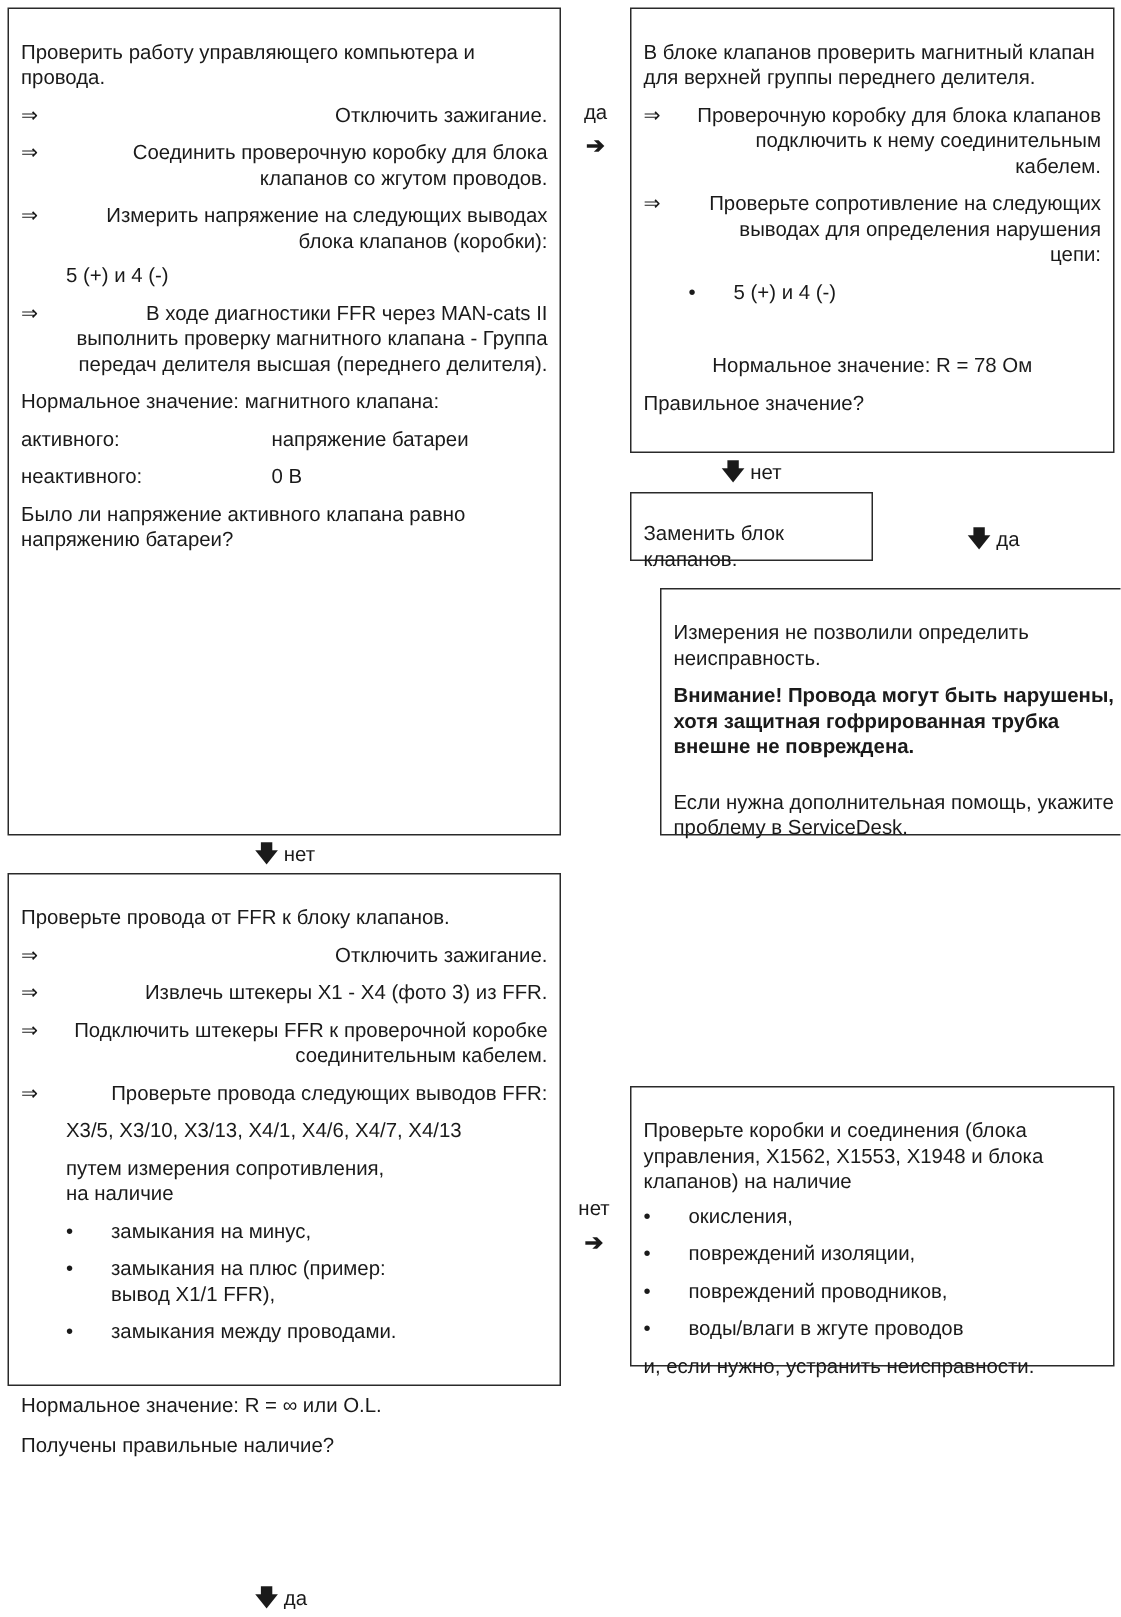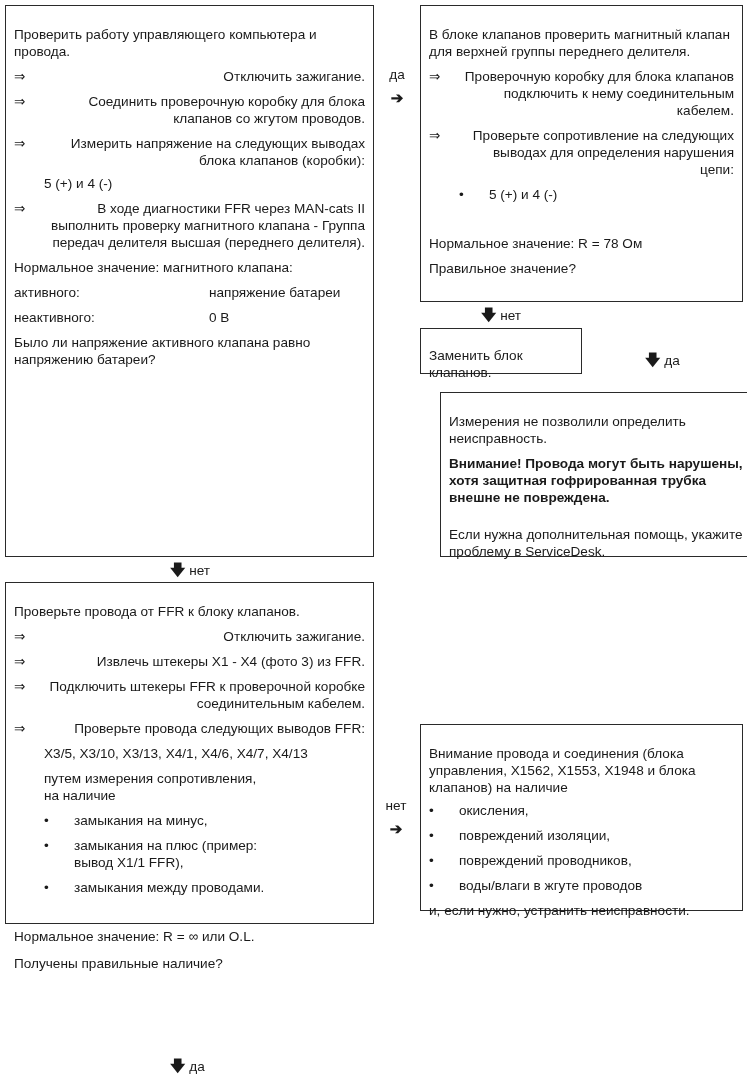--- a/index.html
+++ b/index.html
@@ -6,21 +6,21 @@
   body { width:747px; height:1078px; position:relative; overflow:hidden;
          font-family:"Liberation Sans", sans-serif; font-size:13.6px; color:#1a1a1a; line-height:17px; }
   .box { position:absolute; border:1.5px solid #2a2a2a; box-sizing:border-box; background:#fff; padding:20px 8px; }
   .p { margin:0 0 8px 0; }
   .row { display:flex; margin:0 0 8px 0; }
   .row .sym { width:30px; flex:0 0 30px; }
   .row .txt { flex:1;text-align:right; }
   .bullet { display:flex; margin:0 0 8px 0; }
   .bullet .dot { width:30px; flex:0 0 30px; padding-left:0; }
   .indent { padding-left:30px; }
-  .kv { display:flex; margin:0 0 8px 0;gap:28px; }
+  .kv { display:flex; margin:0 0 8px 0; }
   .kv .k { width:167px; }
   .label { position:absolute; font-size:13.6px; }
   .arrow { font-weight:bold; font-size:15px; }
 </style>
 </head>
 <body>
 
 <div class="box" style="left:5px;top:5px;width:369px;height:552px;">
   <div class="p">Проверить работу управляющего компьютера и провода.</div>
   <div class="row">
@@ -64,21 +64,21 @@
       <span class="txt">Проверочную коробку для блока клапанов подключить к нему соединительным кабелем.</span>
     </div>
   <div class="row">
       <span class="sym">⇒</span>
       <span class="txt">Проверьте сопротивление на следующих выводах для определения нарушения цепи:</span>
     </div>
   <div class="bullet indent" style="margin-bottom:32px;">
       <span class="dot">•</span>
       <span>5 (+) и 4 (-)</span>
     </div>
-  <div class="p" style="">Нормальное значение: R = 78 Ом</div>
+  <div class="p" style="text-align:center;">Нормальное значение: R = 78 Ом</div>
   <div class="p">Правильное значение?</div>
 </div>
 
 <div class="label" style="left:481px;top:306px;">
   <span class="arrow">🡇</span>
   <span>нет</span>
 </div>
 
 <div class="box" style="left:420px;top:328px;width:162px;height:46px;padding:18px 8px;">
   <div>Заменить блок клапанов.</div>
@@ -135,21 +135,21 @@
   <div class="p" style="margin-bottom:10px;">Нормальное значение: R = ∞ или O.L.</div>
   <div class="p">Получены правильные наличие?</div>
 </div>
 
 <div class="label" style="left:383px;top:797px;text-align:center;width:26px;">
   <div>нет</div>
   <div class="arrow" style="margin-top:6px;">➔</div>
 </div>
 
 <div class="box" style="left:420px;top:724px;width:323px;height:187px;">
-  <div class="p" style="margin-bottom:6px;">Внимание провода и соединения (блока управления, X1562, X1553, X1948 и блока клапанов) на наличие</div>
+  <div class="p" style="margin-bottom:6px;">Проверьте коробки и соединения (блока управления, X1562, X1553, X1948 и блока клапанов) на наличие</div>
   <div class="bullet">
       <span class="dot">•</span>
       <span>окисления,</span>
     </div>
   <div class="bullet">
       <span class="dot">•</span>
       <span>повреждений изоляции,</span>
     </div>
   <div class="bullet">
       <span class="dot">•</span>

